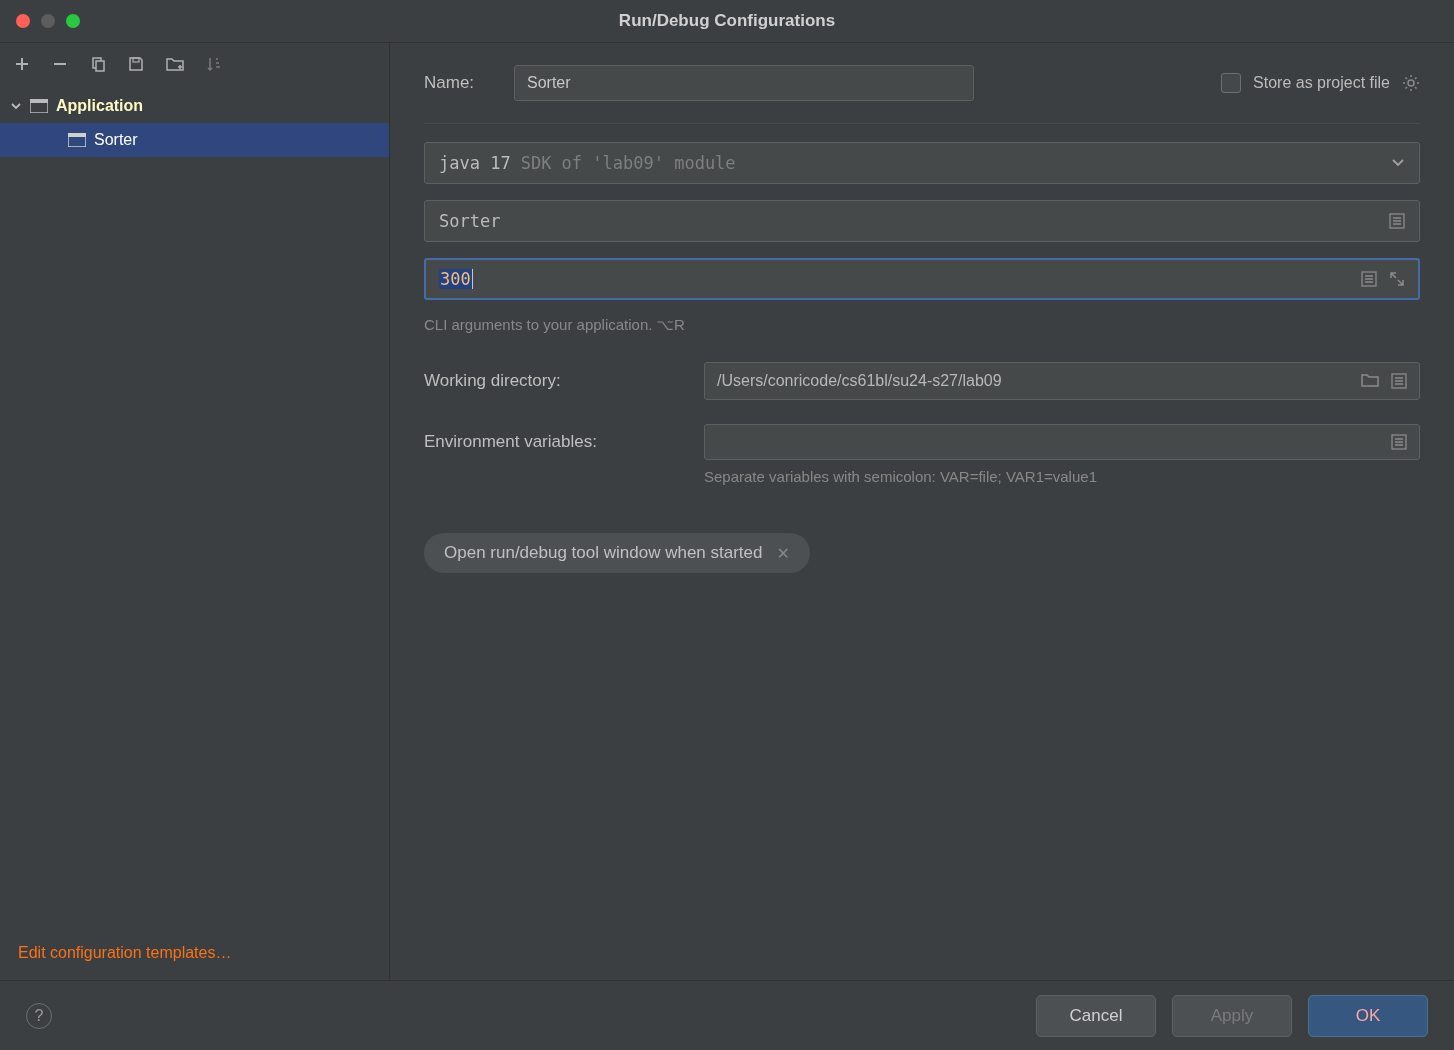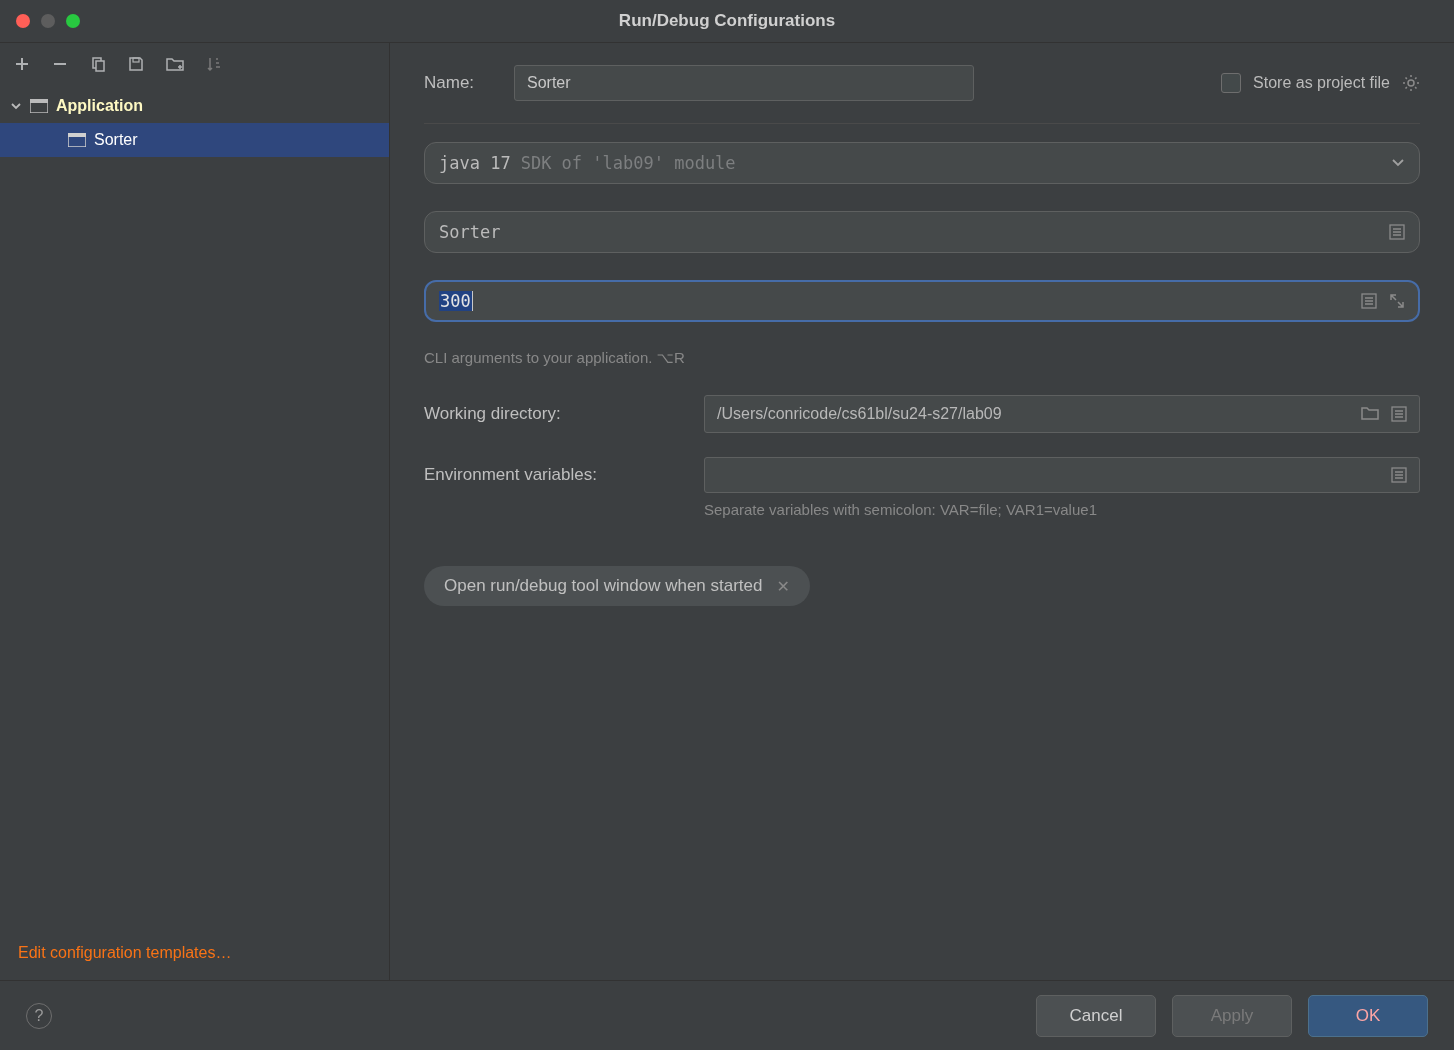--- a/index.html
+++ b/index.html
@@ -140,44 +140,44 @@
   cursor: pointer;
 }
 .shortcut {
   margin-left: 14px;
   color: #8a8a8a;
   font-size: 16px;
 }
 .field {
   background: #45494a;
   border: 1px solid #5e6060;
-  border-radius: 12px;
+  border-radius: 3px;
   padding: 10px 14px;
   font-size: 17px;
   font-family: "SF Mono", Menlo, Consolas, monospace;
   display: flex;
   align-items: center;
-  margin-bottom: 27px;
+  margin-bottom: 16px;
   position: relative;
 }
 .field.focused {
   border: 2px solid #466ca8;
   padding: 9px 13px;
 }
 .field .muted { color: #7d7f80; margin-left: 10px; }
 .field .chev { margin-left: auto; color: #a0a0a0; }
 .field .inline-icons {
   margin-left: auto;
   display: flex;
   gap: 12px;
   color: #8a8a8a;
 }
 .selected-text {
   background: #214283;
-  color: #e5e5e5;
+  color: #fdba74;
   padding: 0 1px;
 }
 .caret {
   display: inline-block;
   width: 1px; height: 20px;
   background: #c8c8c8;
   vertical-align: middle;
 }
 .hint {
   font-size: 15px;

